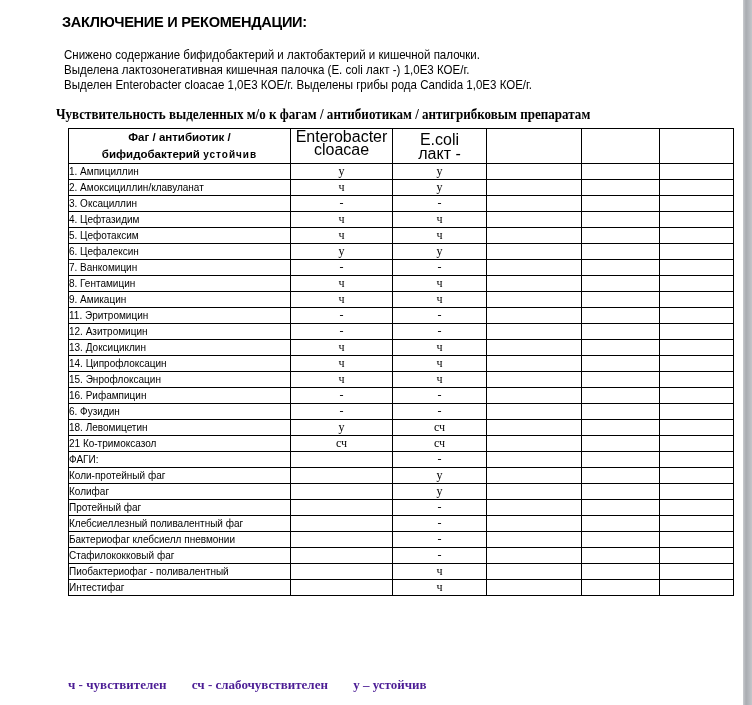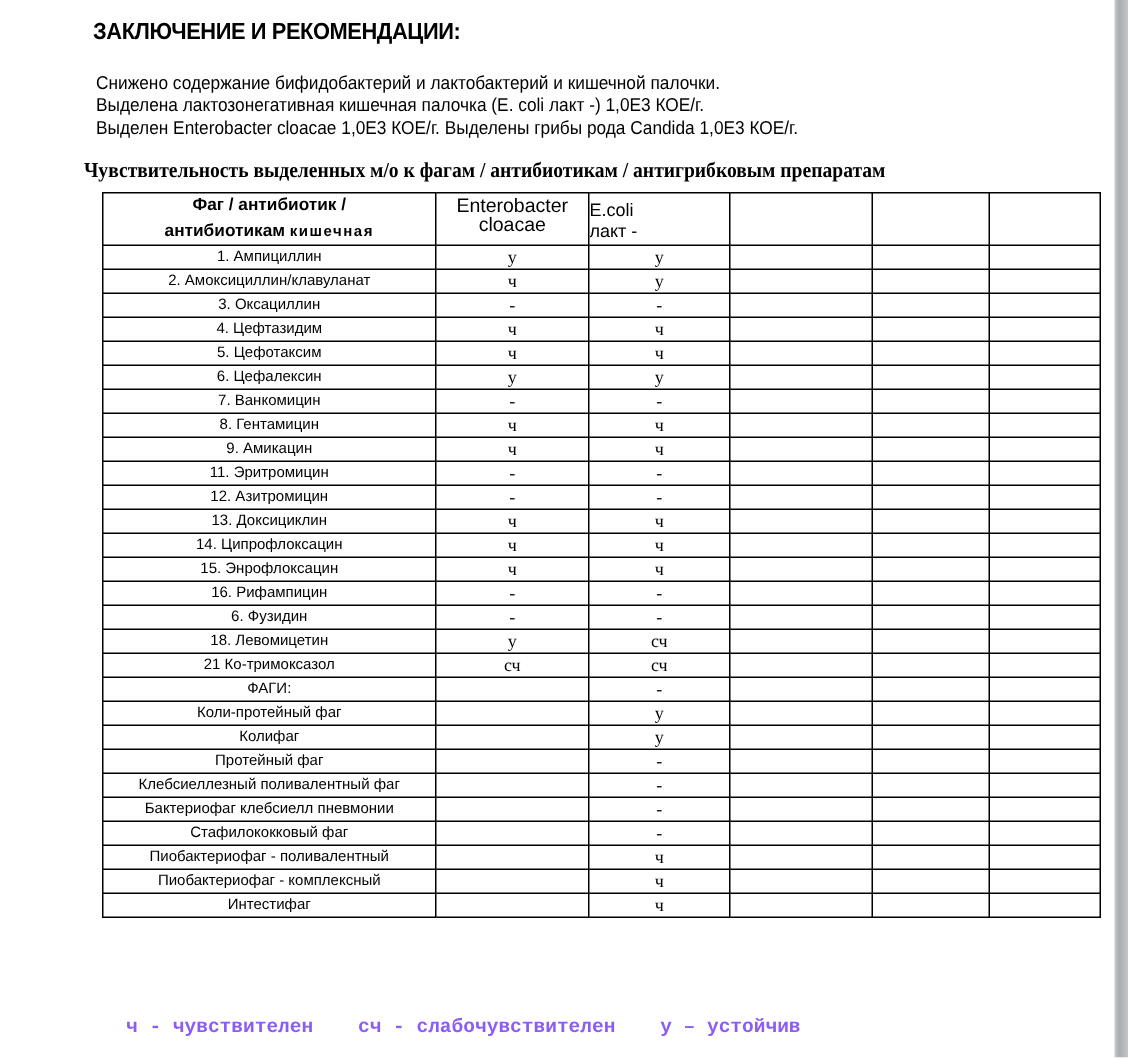--- a/index.html
+++ b/index.html
@@ -12,26 +12,26 @@
   .para { position:absolute; left:64px; font-family:"Liberation Sans",sans-serif; font-size:12.4px; color:#000;
     transform:scaleX(0.93); transform-origin:left; white-space:nowrap; }
   .subtitle { position:absolute; left:56px; top:106px; font-family:"Liberation Serif",serif; font-weight:bold;
     font-size:14.2px; color:#000; white-space:nowrap; transform:scaleX(0.92); transform-origin:left; }
   table.grid { position:absolute; left:68px; top:128px; border-collapse:collapse; table-layout:fixed;
     font-family:"Liberation Sans",sans-serif; color:#000; }
   table.grid td, table.grid th { border:1.5px solid #000; padding:0; height:15px; overflow:hidden; white-space:nowrap; }
   table.grid th { font-weight:normal; height:31px; vertical-align:top; }
   .hname { font-weight:bold; font-size:11.5px; line-height:17px; }
   .hname .small { font-size:10px; letter-spacing:1px; }
-  .hcol { font-size:13px; text-align:center; line-height:13px; padding-top:1px; }
-  .hcol2 { font-size:12px; text-align:left; line-height:14px; padding-top:4px; }
-  td.name { font-size:10px; padding-left:2px; text-align:center; line-height:15px; }
+  .hcol { font-size:16px; text-align:center; line-height:13px; padding-top:1px; }
+  .hcol2 { font-size:16px; text-align:center; line-height:14px; padding-top:4px; }
+  td.name { font-size:10px; padding-left:2px; text-align:left; line-height:15px; }
   td.val { font-family:"Liberation Serif",serif; font-size:12px; text-align:center; line-height:15px; }
-  .legend { position:absolute; left:84px; top:677px; font-family:Liberation Mono, monospace; font-weight:bold;
-    font-size:13px; white-space:nowrap; color:#8b5cf6; }
+  .legend { position:absolute; left:68px; top:677px; font-family:Liberation Serif, serif; font-weight:bold;
+    font-size:13px; white-space:nowrap; color:#4c1d95; }
   .legend span { margin-right:22px; }
 </style>
 </head>
 <body>
 
 <div class="page">
   <div class="title">ЗАКЛЮЧЕНИЕ И РЕКОМЕНДАЦИИ:</div>
   <div class="para" style="top:48px">Снижено содержание бифидобактерий  и лактобактерий и кишечной палочки.</div>
   <div class="para" style="top:63px">Выделена лактозонегативная кишечная палочка (E. coli лакт -) 1,0E3 КОЕ/г.</div>
   <div class="para" style="top:78px">Выделен Enterobacter cloacae 1,0E3 КОЕ/г. Выделены грибы рода Candida 1,0E3 КОЕ/г.</div>
@@ -45,21 +45,21 @@
         <col style="width:94px">
       <col style="width:95px">
         <col style="width:78px">
         <col style="width:74px">
     </colgroup>
     <thead>
       <tr>
         <th>
           <div class="hname">
             <div>Фаг / антибиотик /</div>
-            <div><span>антибиотикам</span> <span class="small">кишечная</span></div>
+            <div><span>бифидобактерий</span> <span class="small">устойчив</span></div>
           </div>
         </th>
         <th>
           <div class="hcol">
             <div>Enterobacter</div>
             <div>cloacae</div>
           </div>
         </th>
         <th>
           <div class="hcol2">
@@ -275,28 +275,20 @@
         </tr>
         <tr>
           <td class="name">Пиобактериофаг - поливалентный</td>
           <td class="val"></td>
           <td class="val">ч</td>
           <td class="val"></td>
           <td class="val"></td>
           <td class="val"></td>
         </tr>
         <tr>
-          <td class="name">Пиобактериофаг - комплексный</td>
-          <td class="val"></td>
-          <td class="val">ч</td>
-          <td class="val"></td>
-          <td class="val"></td>
-          <td class="val"></td>
-        </tr>
-        <tr>
           <td class="name">Интестифаг</td>
           <td class="val"></td>
           <td class="val">ч</td>
           <td class="val"></td>
           <td class="val"></td>
           <td class="val"></td>
         </tr>
       </tbody>
   </table>
 

